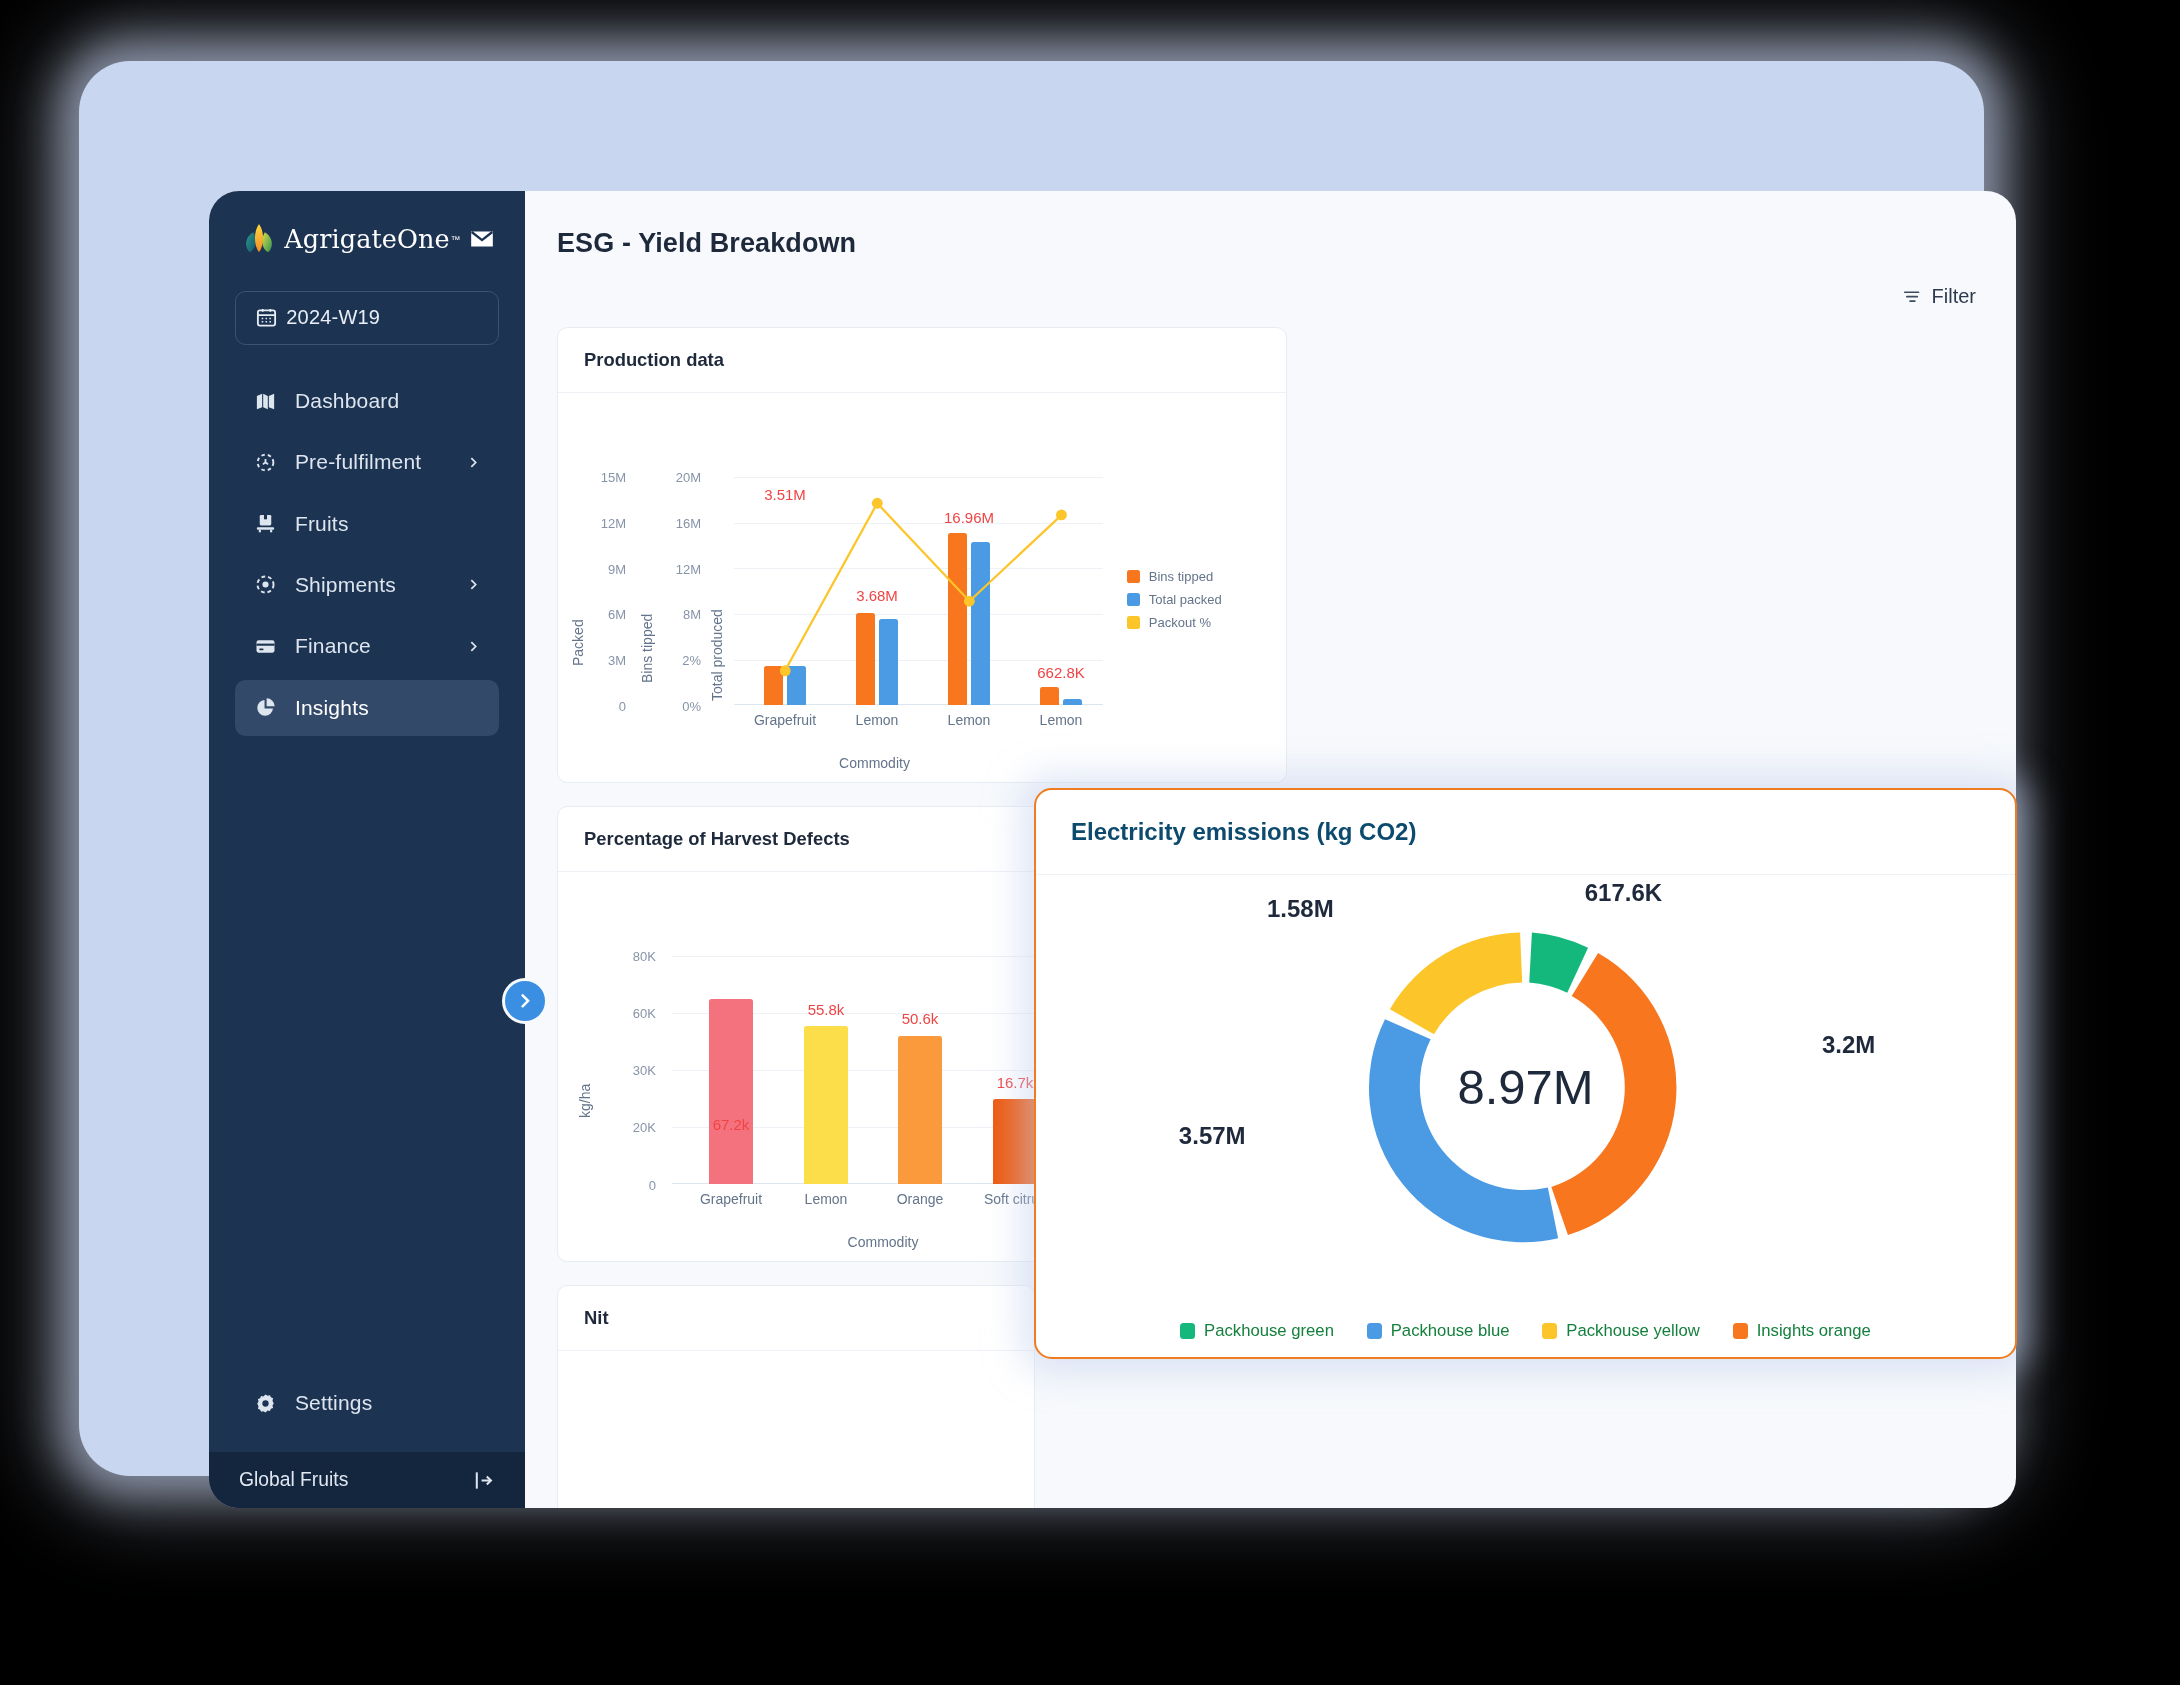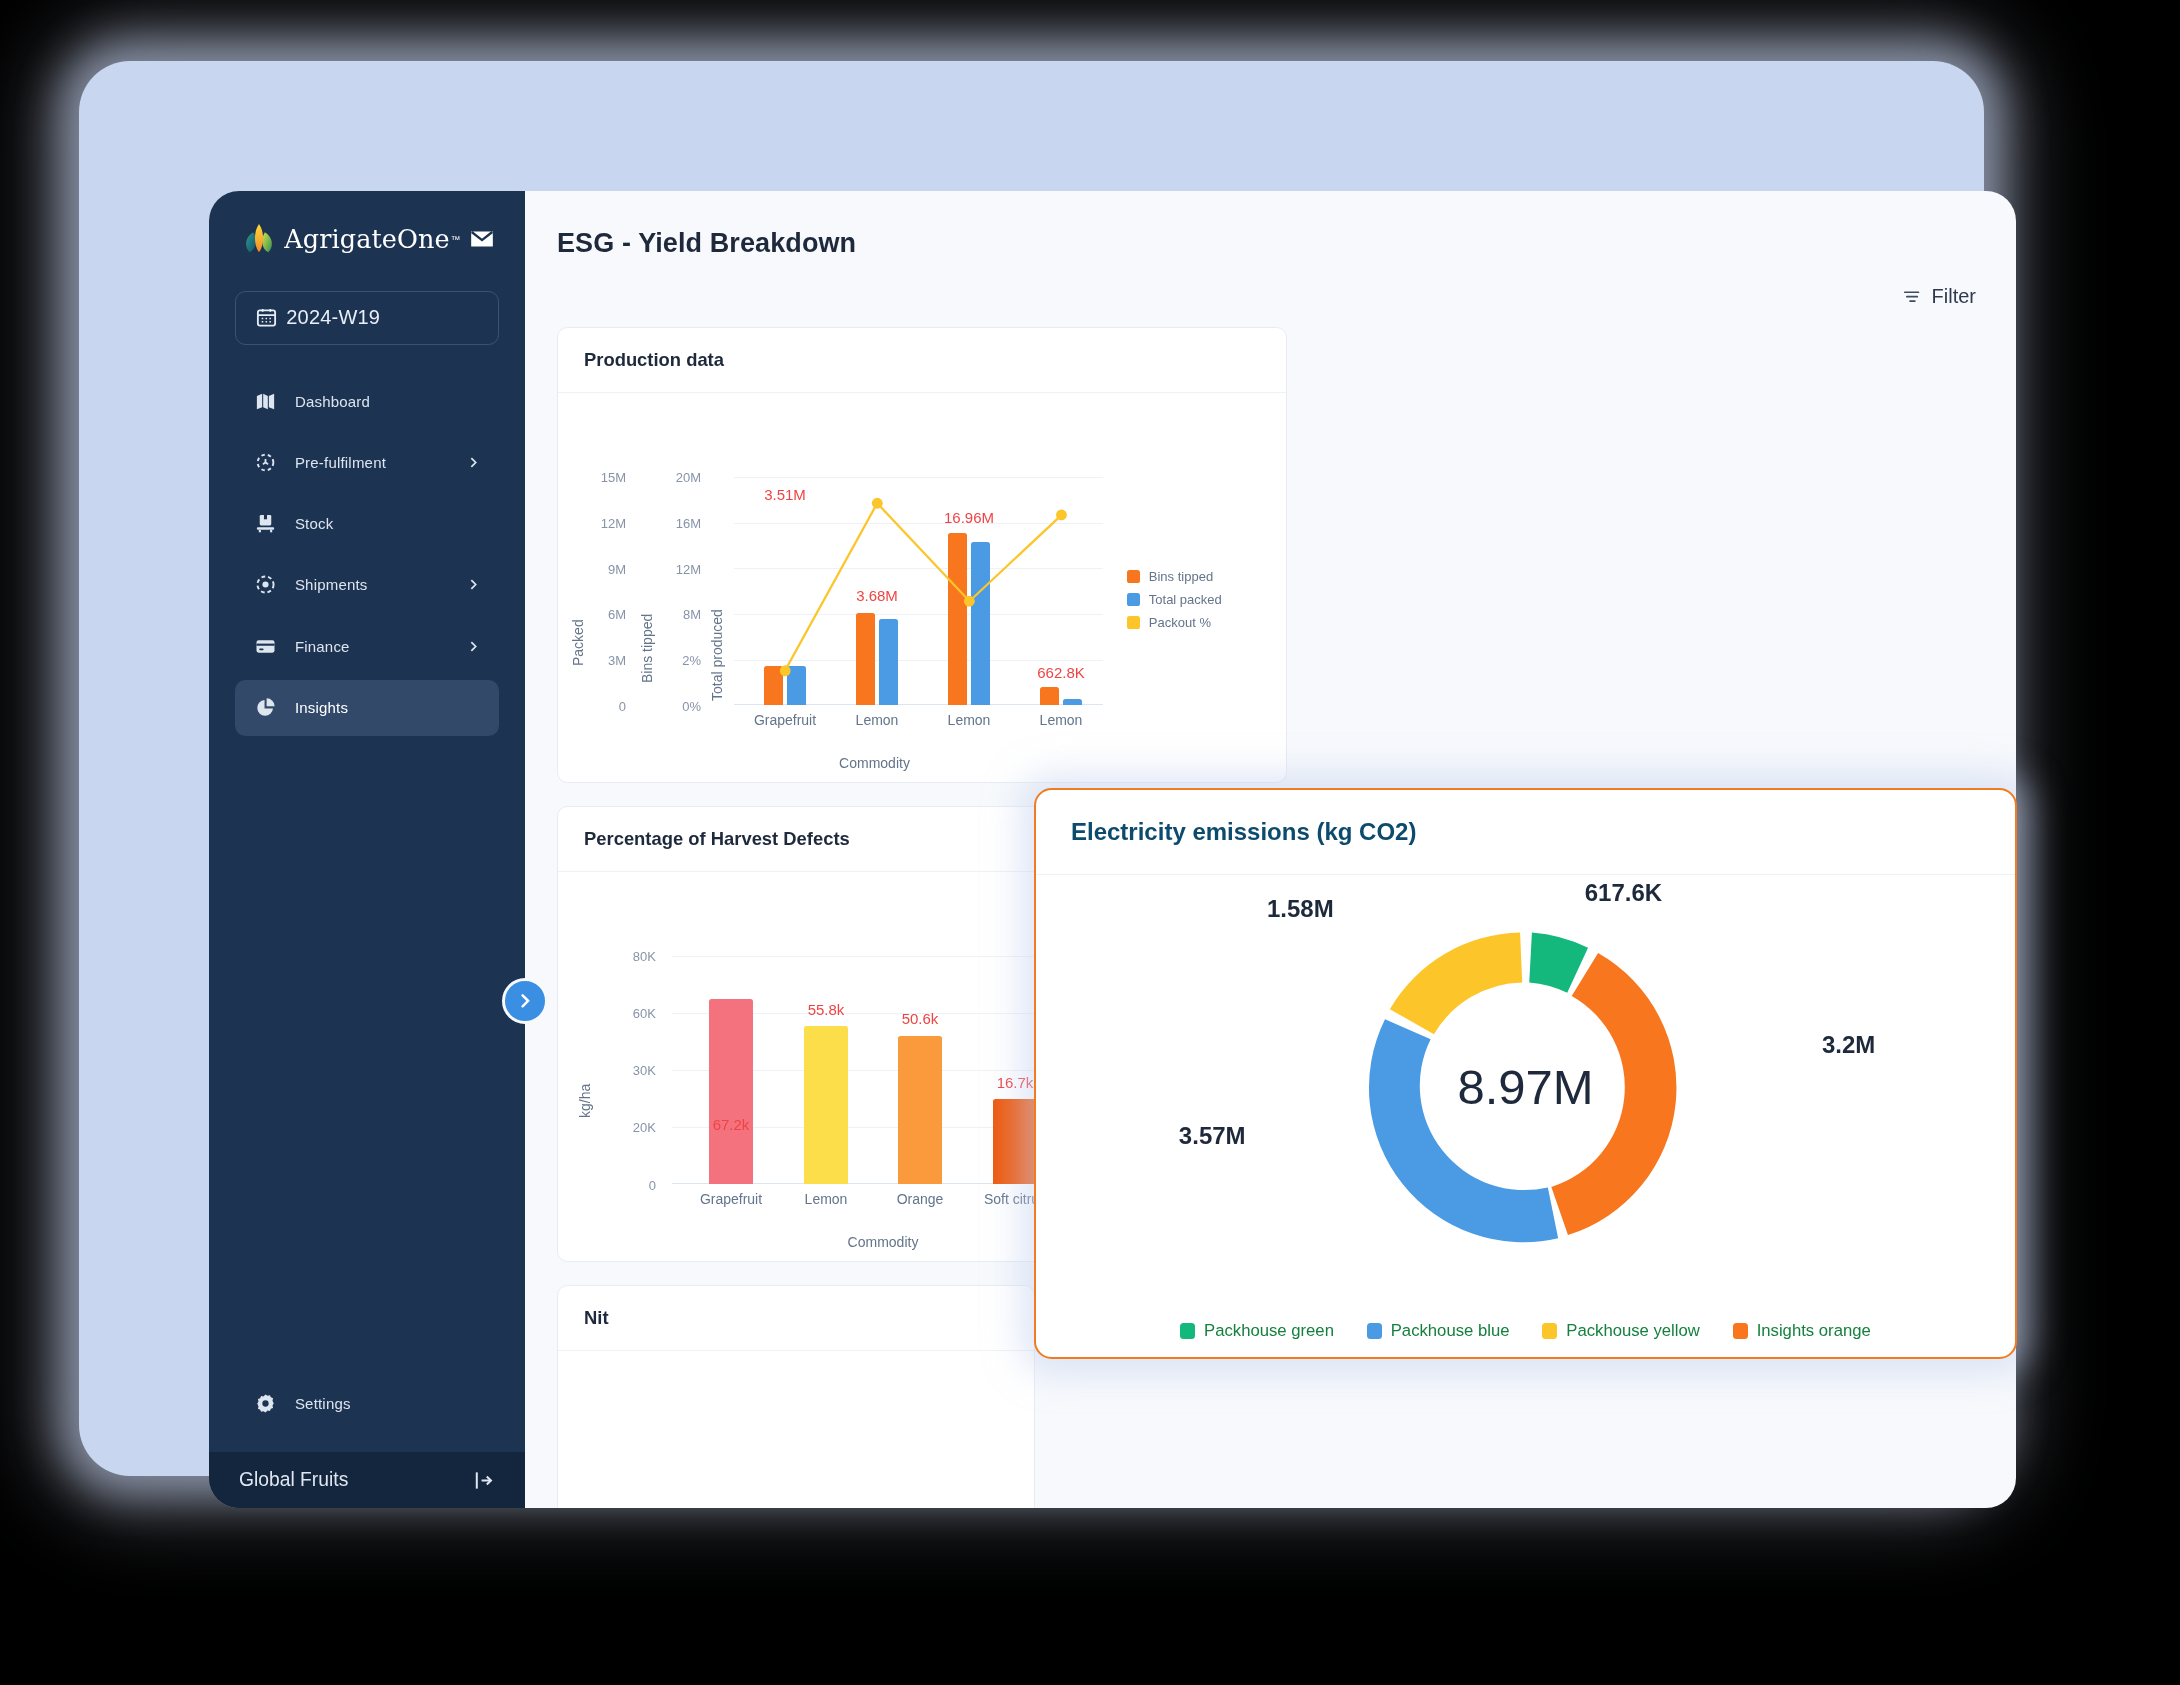--- a/index.html
+++ b/index.html
@@ -61,21 +61,21 @@
   .nav-item {
     display: flex; align-items: center;
     height: 56px;
     margin: 5.3px 26px;
     padding: 0 19.3px;
     border-radius: 10.5px;
     cursor: pointer;
   }
   .nav-item.active { background: #33496a; }
   .nav-ico { width: 23px; height: 23px; flex:0 0 23px; color:#dde5ef; margin-right: 17.6px; }
-  .nav-text { color:#dde5ef; font-size:15px; letter-spacing:0.2px; flex:1 1 auto; }
+  .nav-text { color:#dde5ef; font-size:21px; letter-spacing:0.2px; flex:1 1 auto; }
   .nav-item.active .nav-text { color:#ffffff; }
   .chev { width:13px; height:13px; color:#dde5ef; flex:0 0 13px; }
 
   .nav-spacer { flex: 1 1 auto; }
   .settings-row { margin-bottom: 21px; }
 
   .org-bar {
     background: #14253e;
     height: 56px;
     display: flex; align-items: center;
@@ -236,21 +236,21 @@
           </div>
 
           <div class="nav-item">
             <svg class="nav-ico" viewBox="0 0 24 24" fill="currentColor">
               <rect x="6" y="3" width="12" height="11" rx="1.4"></rect>
               <rect x="10.4" y="3" width="3.2" height="4.6" fill="#1d3352"></rect>
               <rect x="3" y="16" width="18" height="2.6" rx="1"></rect>
               <rect x="5" y="18.6" width="2.2" height="2.6"></rect>
                 <rect x="16.8" y="18.6" width="2.2" height="2.6"></rect>
             </svg>
-            <span class="nav-text">Stock</span>
+            <span class="nav-text">Fruits</span>
           </div>
 
           <div class="nav-item">
             <svg class="nav-ico" viewBox="0 0 24 24" fill="none" stroke="currentColor" stroke-width="2">
               <circle cx="12" cy="12" r="8.4" stroke-dasharray="4 3"></circle>
               <circle cx="12" cy="12" r="3.2" fill="currentColor" stroke="none"></circle>
             </svg>
             <span class="nav-text">Shipments</span>
             <svg class="chev" viewBox="0 0 24 24" fill="none" stroke="currentColor" stroke-width="3.2">
                 <path d="M8 4l8 8-8 8"></path>

